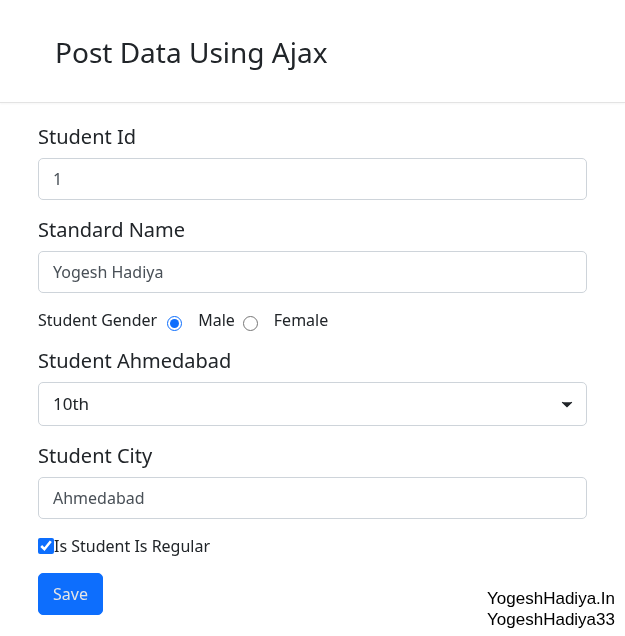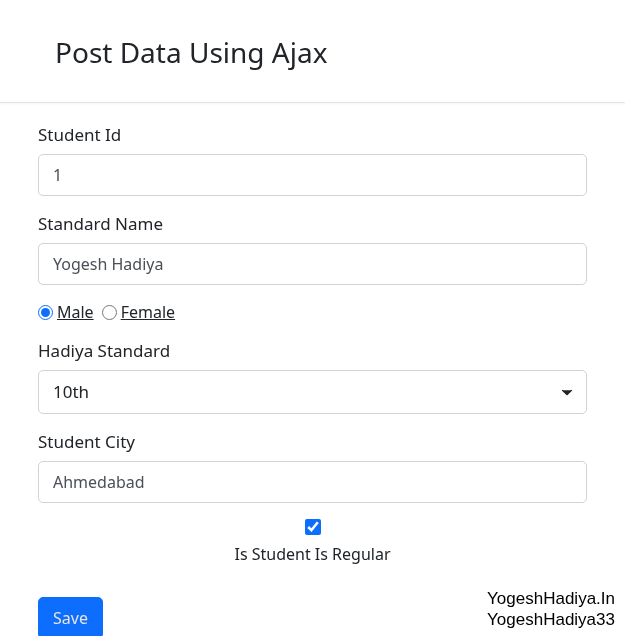--- a/index.html
+++ b/index.html
@@ -21,21 +21,21 @@
     margin: 17px;
     color: #212529;
   }
   .form-wrap {
     padding: 20px 38px 30px 38px;
   }
   .form-group { margin-bottom: 16px; }
   .form-label {
     display: block;
     margin-bottom: 8px;
-    font-size: 17px;
+    font-size: 20px;
     color: #212529;
   }
   .form-control {
     display: block;
     width: 100%;
     padding: 8px 14px;
     font-size: 16px;
     line-height: 1.5;
     color: #495057;
     background: #fff;
@@ -68,26 +68,26 @@
   }
   .inline-row {
     display: flex;
     align-items: center;
     gap: 8px;
     flex-wrap: wrap;
     margin-bottom: 16px;
     font-size: 16px;
   }
   .inline-row .lbl { margin-right: 2px; }
-  .radio-item { display: inline-flex; align-items: center; gap: 4px; text-decoration: underline; }
+  .radio-item { display: inline-flex; align-items: flex-end; gap: 16px; }
   input[type="radio"] {
     width: 15px; height: 15px; accent-color: #0d6efd; margin:0;
   }
   .check-row {
-    display: flex; align-items: center; gap: 8px; margin-bottom: 32px; font-size: 16px; flex-direction: column;
+    display: flex; align-items: center; margin-bottom: 16px; font-size: 16px;
   }
   input[type="checkbox"] {
     width: 16px; height: 16px; accent-color: #0d6efd; margin:0;
   }
   .btn-primary {
     display: inline-block;
     background: #0d6efd;
     color: #e5e5e5;
     border: 1px solid #0d6efd;
     padding: 8px 14px;
@@ -123,32 +123,33 @@
     <label class="form-label">Student Id</label>
     <input class="form-control" type="text" value="1" style="">
   </div>
 
   <div class="form-group">
     <label class="form-label">Standard Name</label>
     <input class="form-control" type="text" value="Yogesh Hadiya" style="">
   </div>
 
   <div class="inline-row">
+    <span class="lbl">Student Gender</span>
     <span class="radio-item">
       <input type="radio" name="gender" id="gm" checked="" style="">
       <label for="gm">Male</label>
     </span>
     <span class="radio-item">
       <input type="radio" name="gender" id="gf" style="">
       <label for="gf">Female</label>
     </span>
   </div>
 
   <div class="form-group">
-    <label class="form-label">Hadiya Standard</label>
+    <label class="form-label">Student Ahmedabad</label>
     <div class="select-wrap">
       <select class="form-select">
         <option>10th</option>
       </select>
       <span class="select-caret">
         <svg width="12" height="12" viewBox="0 0 16 16">
             <path fill="currentColor" d="M1.5 5.5l6.5 6 6.5-6" stroke="currentColor" stroke-width="1.5"></path>
           </svg>
       </span>
     </div>

